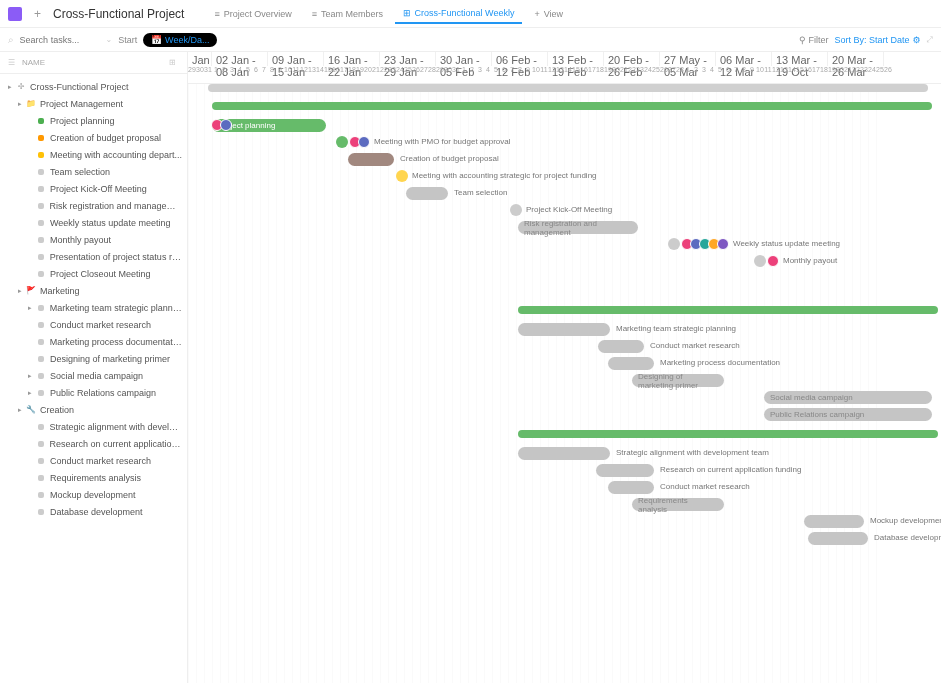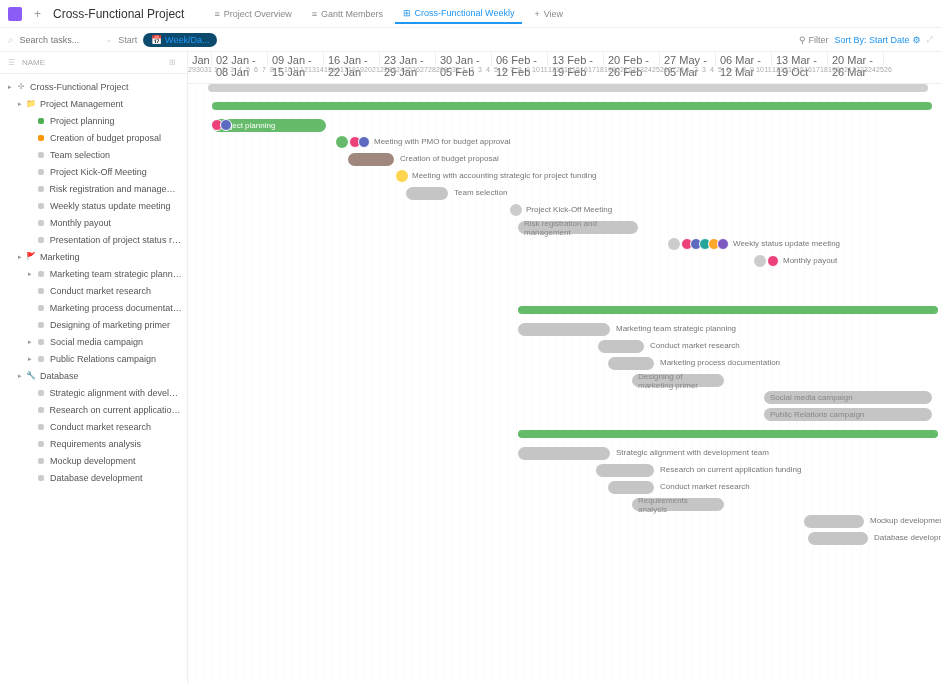--- a/index.html
+++ b/index.html
@@ -15,21 +15,21 @@
 .tab { display: flex; align-items: center; gap: 4px; padding: 4px 8px; font-size: 9px; color: #888; cursor: pointer; }
 .tab.active { color: #2196f3; border-bottom: 2px solid #2196f3; }
 .tab-icon { font-size: 9px; }
 
 
 .toolbar { height: 24px; display: flex; align-items: center; padding: 0 8px; border-bottom: 1px solid #eee; gap: 6px; font-size: 9px; color: #888; }
 .search { width: 80px; border: none; outline: none; font-size: 9px; }
 .search-icon { color: #ccc; font-size: 10px; }
 .chev { color: #ccc; font-size: 8px; cursor: pointer; }
 .pill { padding: 2px 8px; border-radius: 10px; cursor: pointer; }
-.pill.active { background: #0c4a6e; color: #2196f3; }
+.pill.active { background: #000000; color: #2196f3; }
 .spacer { flex: 1; }
 .filter-btn, .sort-btn { display: flex; align-items: center; gap: 3px; color: #888; cursor: pointer; }
 .sort-btn { color: #2196f3; }
 
 
 .main { flex: 1; display: flex; overflow: hidden; }
 
 
 .sidebar { width: 188px; border-right: 1px solid #eee; display: flex; flex-direction: column; }
 .sidebar-head { display: flex; align-items: center; padding: 6px 8px; border-bottom: 1px solid #eee; font-size: 8px; color: #aaa; }
@@ -86,21 +86,21 @@
     <span class="logo"></span>
     <span class="plus-small">+</span>
     <span class="title">Cross-Functional Project</span>
     <div class="tabs" id="tabs">
         <div class="tab">
           <span class="tab-icon">≡</span>
           <span>Project Overview</span>
         </div>
         <div class="tab">
           <span class="tab-icon">≡</span>
-          <span>Gantt Members</span>
+          <span>Team Members</span>
         </div>
         <div class="tab active">
           <span class="tab-icon">⊞</span>
           <span>Cross-Functional Weekly</span>
         </div>
         <div class="tab">
           <span class="tab-icon">+</span>
           <span>View</span>
         </div>
       </div>
@@ -157,20 +157,27 @@
           <div class="tree-item" style="padding-left: 28px;">
             <span class="caret"></span>
             <span class="ticon">
               <span class="dot d-orange"></span>
             </span>
             <span class="label-text">Creation of budget proposal</span>
           </div>
           <div class="tree-item" style="padding-left: 28px;">
             <span class="caret"></span>
             <span class="ticon">
+              <span class="dot d-yellow"></span>
+            </span>
+            <span class="label-text">Meeting with accounting depart...</span>
+          </div>
+          <div class="tree-item" style="padding-left: 28px;">
+            <span class="caret"></span>
+            <span class="ticon">
               <span class="dot d-gray"></span>
             </span>
             <span class="label-text">Team selection</span>
           </div>
           <div class="tree-item" style="padding-left: 28px;">
             <span class="caret"></span>
             <span class="ticon">
               <span class="dot d-gray"></span>
             </span>
             <span class="label-text">Project Kick-Off Meeting</span>
@@ -195,20 +202,27 @@
               <span class="dot d-gray"></span>
             </span>
             <span class="label-text">Monthly payout</span>
           </div>
           <div class="tree-item" style="padding-left: 28px;">
             <span class="caret"></span>
             <span class="ticon">
               <span class="dot d-gray"></span>
             </span>
             <span class="label-text">Presentation of project status re...</span>
+          </div>
+          <div class="tree-item" style="padding-left: 28px;">
+            <span class="caret"></span>
+            <span class="ticon">
+              <span class="dot d-gray"></span>
+            </span>
+            <span class="label-text">Project Closeout Meeting</span>
           </div>
           <div class="tree-item" style="padding-left: 18px;">
             <span class="caret">▸</span>
             <span class="ticon">🚩</span>
             <span class="label-text">Marketing</span>
           </div>
           <div class="tree-item" style="padding-left: 28px;">
             <span class="caret">▸</span>
             <span class="ticon">
               <span class="dot d-gray"></span>
@@ -246,21 +260,21 @@
           <div class="tree-item" style="padding-left: 28px;">
             <span class="caret">▸</span>
             <span class="ticon">
               <span class="dot d-gray"></span>
             </span>
             <span class="label-text">Public Relations campaign</span>
           </div>
           <div class="tree-item" style="padding-left: 18px;">
             <span class="caret">▸</span>
             <span class="ticon">🔧</span>
-            <span class="label-text">Database</span>
+            <span class="label-text">Creation</span>
           </div>
           <div class="tree-item" style="padding-left: 28px;">
             <span class="caret"></span>
             <span class="ticon">
               <span class="dot d-gray"></span>
             </span>
             <span class="label-text">Strategic alignment with develop...</span>
           </div>
           <div class="tree-item" style="padding-left: 28px;">
             <span class="caret"></span>

